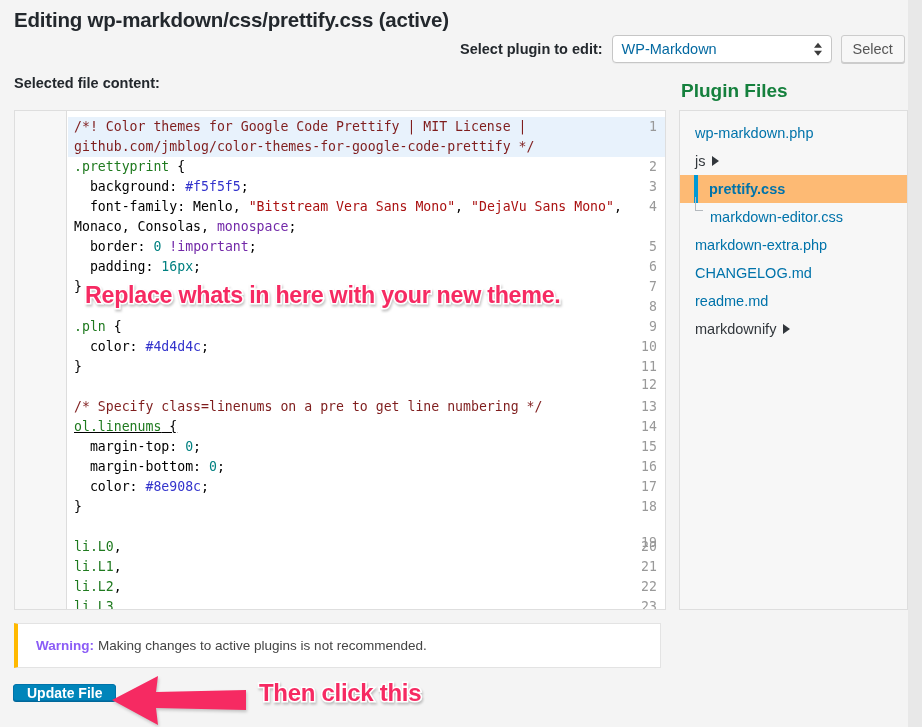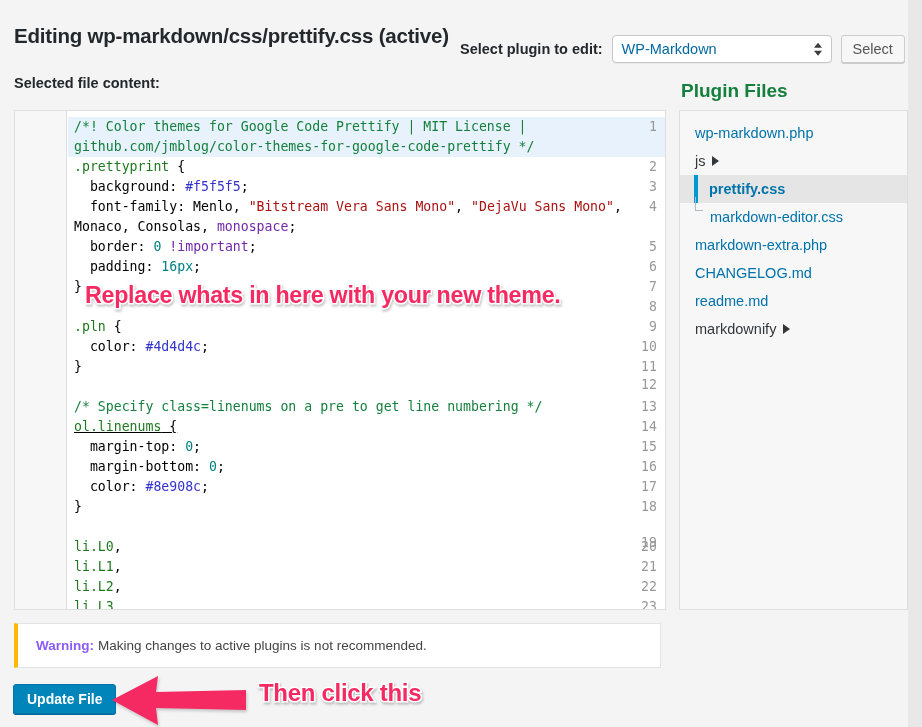--- a/index.html
+++ b/index.html
@@ -21,21 +21,20 @@
 
   
   .page-title {
     position: absolute;
     left: 14px; top: 8px;
     font-size: 20.5px;
     font-weight: bold;
     color: #23282d;
     letter-spacing: -0.2px;
     white-space: nowrap;
-    margin-top: 16px;
   }
 
   
   .selector-row {
     position: absolute;
     left: 460px; top: 35px;
     display: flex;
     align-items: center;
   }
   .selector-label {
@@ -152,21 +151,21 @@
     white-space: pre;
     color: #000;
   }
   .hl-row {
     position: absolute;
     left: 53px; right: 0;
     height: 20px;
     background: #e8f2fc;
   }
   
-  .t-com  { color: #15803d; }
+  .t-com  { color: #7f1d1d; }
   .t-sel  { color: #1f7a1f; }
   .t-prop { color: #000; }
   .t-num  { color: #008080; }
   .t-str  { color: #a11; }
   .t-kw   { color: #7228a8; }
   .t-hex  { color: #3333cc; }
   .t-punc { color: #000; }
 
   
   .file-panel {
@@ -186,21 +185,21 @@
     height: 28px;
     padding-left: 15px;
     font-size: 14.5px;
     color: #0073aa;
     white-space: nowrap;
     cursor: pointer;
   }
   .file-item.folder { color: #32373c; cursor: pointer; }
   .file-item.nested { padding-left: 30px; }
   .file-item.active {
-    background: #e5e5e5;
+    background: #fdba74;
     color: #0073aa;
     font-weight: bold;
     padding-left: 29px;
   }
   .file-item.active::before {
     content: "";
     position: absolute;
     left: 14px; top: 0; bottom: 0;
     width: 4px;
     background: #0099d5;
@@ -247,21 +246,21 @@
     padding-left: 18px;
     font-size: 13.5px;
     color: #444;
   }
   .warning b { color: #8b5cf6; margin-right: 4px; }
 
   
   .update-btn {
     position: absolute;
     left: 13px; top: 684px;
-    height: 30px;
+    height: 17px;
     padding: 0 13px;
     background: #0085ba;
     border: 1px solid #0073aa;
     border-radius: 3px;
     color: #fff;
     font-size: 14px;
     font-weight: bold;
     font-family: "Liberation Sans", sans-serif;
     display: flex;
     align-items: center;

